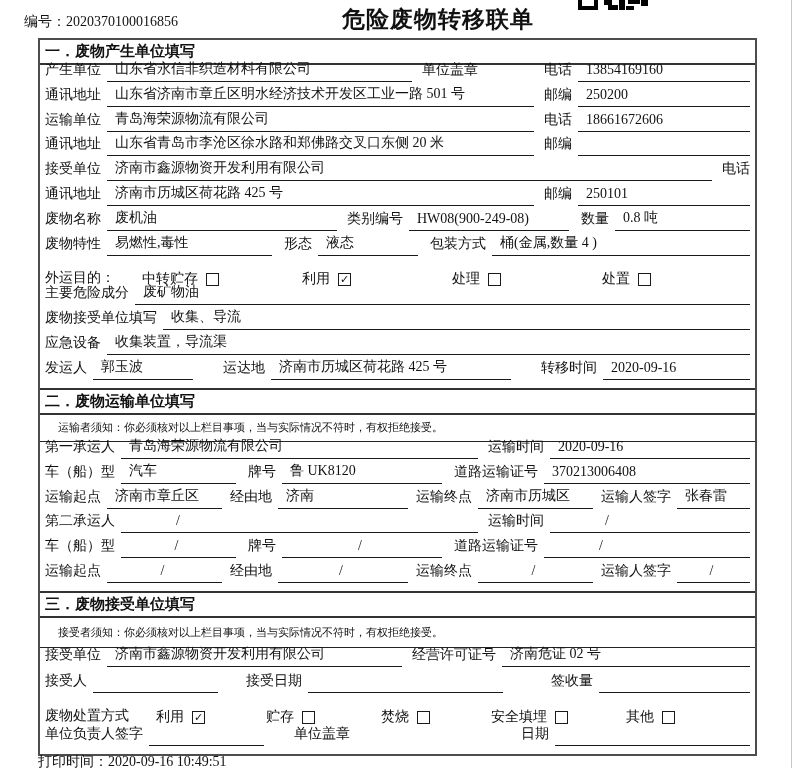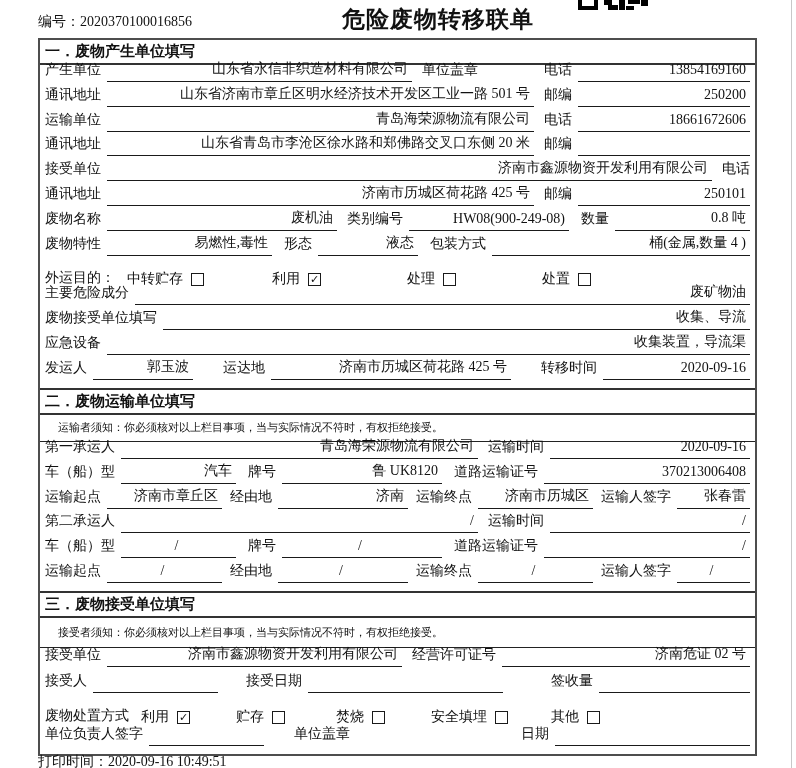--- a/index.html
+++ b/index.html
@@ -5,21 +5,21 @@
   * { margin:0; padding:0; box-sizing:border-box; }
   html,body { background:#ffffff; }
   .page {
     position:relative; width:796px; height:768px; background:#ffffff;
     font-family:"Liberation Serif","DejaVu Serif",serif; color:#111;
     overflow:hidden;
   }
   .page-edge { position:absolute; right:4px; top:0; height:768px; width:1px; background:#c8c8c8; }
   .qr-frag { position:absolute; left:578px; top:0; }
 
-  .doc-number { position:absolute; left:38px; top:13px; font-size:14px; white-space:nowrap; }
+  .doc-number { position:absolute; left:24px; top:13px; font-size:14px; white-space:nowrap; }
   .doc-title {
     position:absolute; left:0; top:4px; width:100%; text-align:center;
     transform:translateX(40px);
     font-family:"Liberation Sans","DejaVu Sans",sans-serif;
     font-weight:bold; font-size:23px; letter-spacing:1px;
   }
 
   .form-table {
     position:absolute; left:38px; top:38px; width:719px;
     border:2px solid #4d4d4d; background:#fff;
@@ -35,33 +35,33 @@
     height:27px; border-bottom:1.5px solid #222; white-space:nowrap;
   }
   .row {
     display:flex; align-items:flex-end; height:24.85px;
     padding:8px 5px; font-size:14px; white-space:nowrap;
   }
   .row.h26 { height:26.5px; }
   .lbl { flex:none; padding-bottom:3px; }
   .u {
     border-bottom:1px solid #1a1a1a; padding:0 4px 3px 8px;
-    margin-left:6px; overflow:visible;text-align:right;
+    margin-left:6px; overflow:visible;
   }
   .u.fill { flex:1; }
   .u.ctr { text-align:center; padding-left:0; }
   .u.sl { padding-left:55px; }
   .w100{width:100px} .w115{width:115px} .w120{width:115px} .w125{width:125px}
   .w130{width:130px} .w160{width:160px} .w165{width:165px}
   .w172{width:172px} .w195{width:195px} .w200{width:200px} .w230{width:230px}
   .w240{width:240px} .w295{width:295px} .w305{width:305px}
   .ml8{margin-left:8px} .ml10{margin-left:10px} .ml12{margin-left:12px}
   .ml28{margin-left:28px} .ml30{margin-left:30px} .ml50{margin-left:48px}
   .mla{margin-left:auto}
-  .opts { display:flex; align-items:center; padding-bottom:2px; }
+  .opts { display:flex; align-items:center; padding-bottom:2px;gap:15px; }
   .opt { display:inline-flex; align-items:center; flex:none; }
   .cb {
     display:inline-block; width:13px; height:13px; border:1.2px solid #1a1a1a;
     margin-left:8px; font-size:11px; line-height:11px; text-align:center;
     font-family:"DejaVu Sans",sans-serif; flex:none;
   }
   .print-time { position:absolute; left:38px; top:753px; font-size:14px; }
 </style>
 </head>
 <body>

